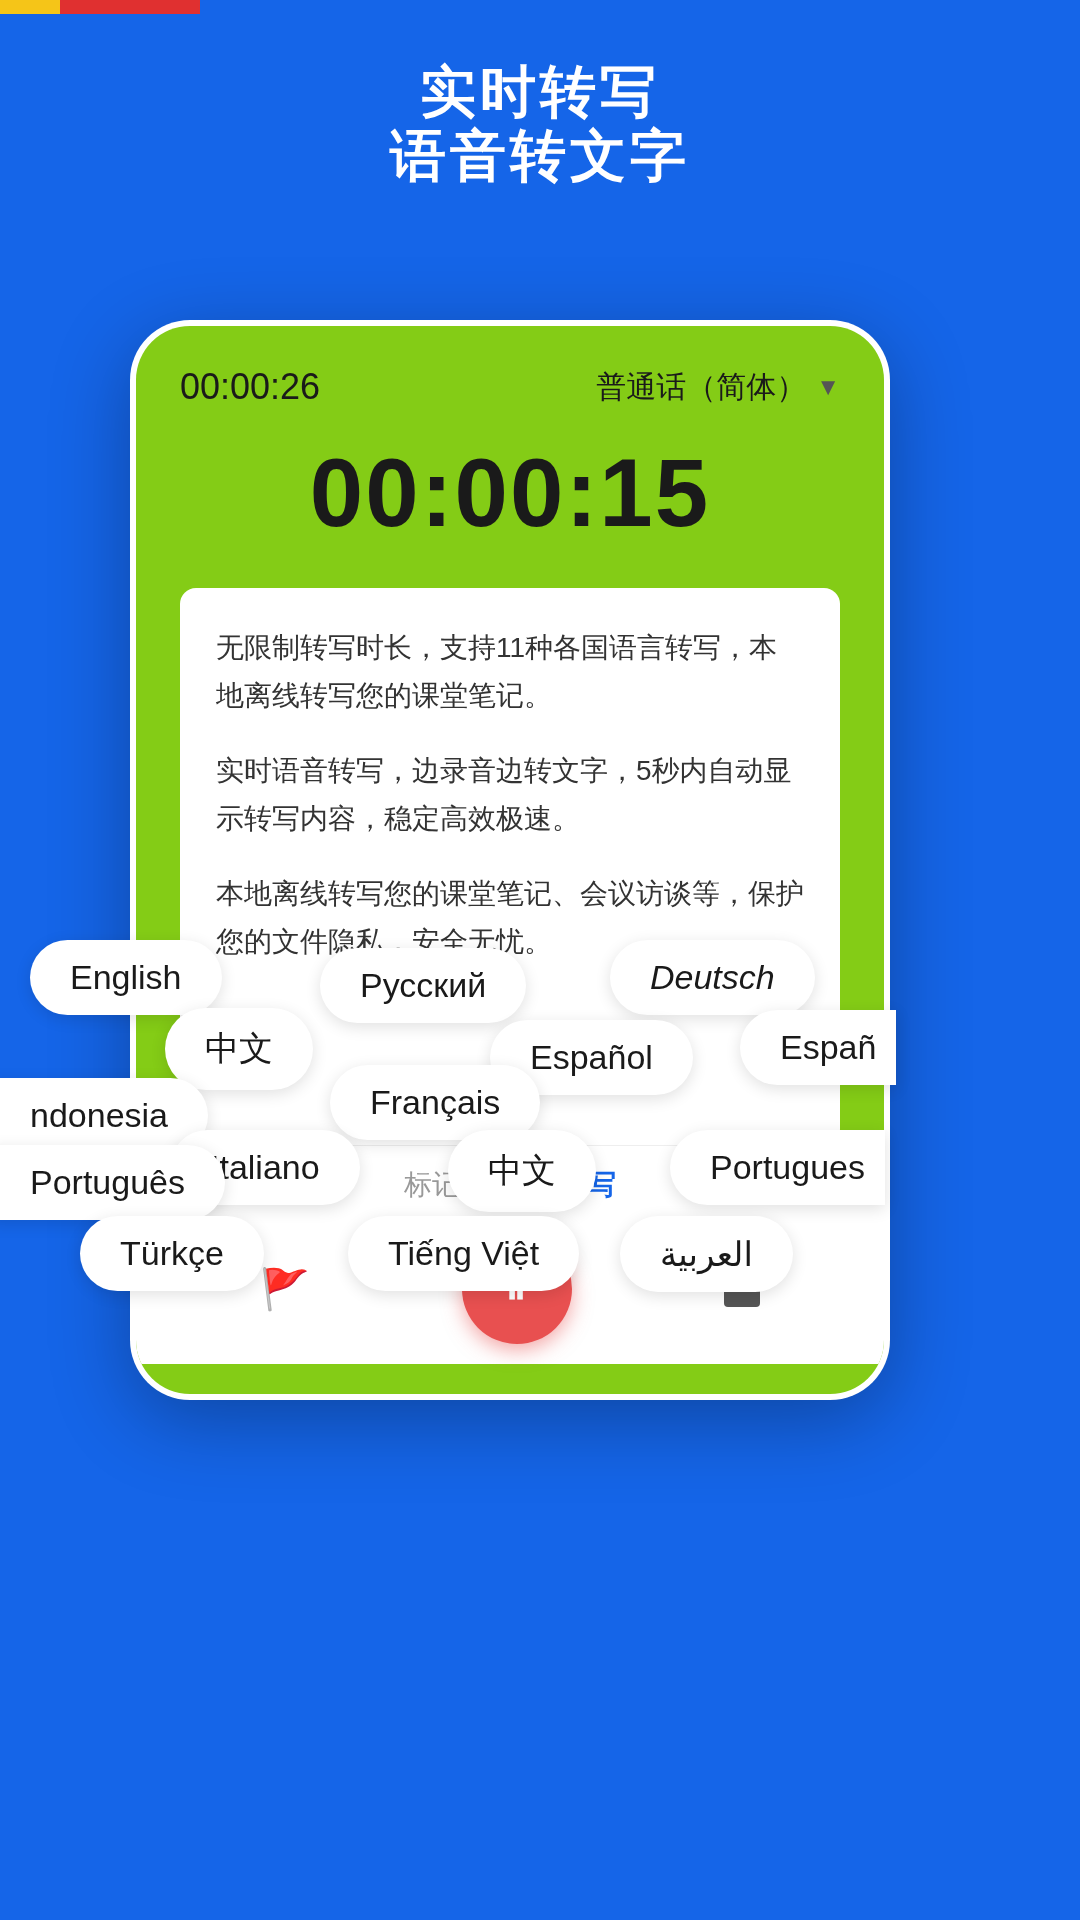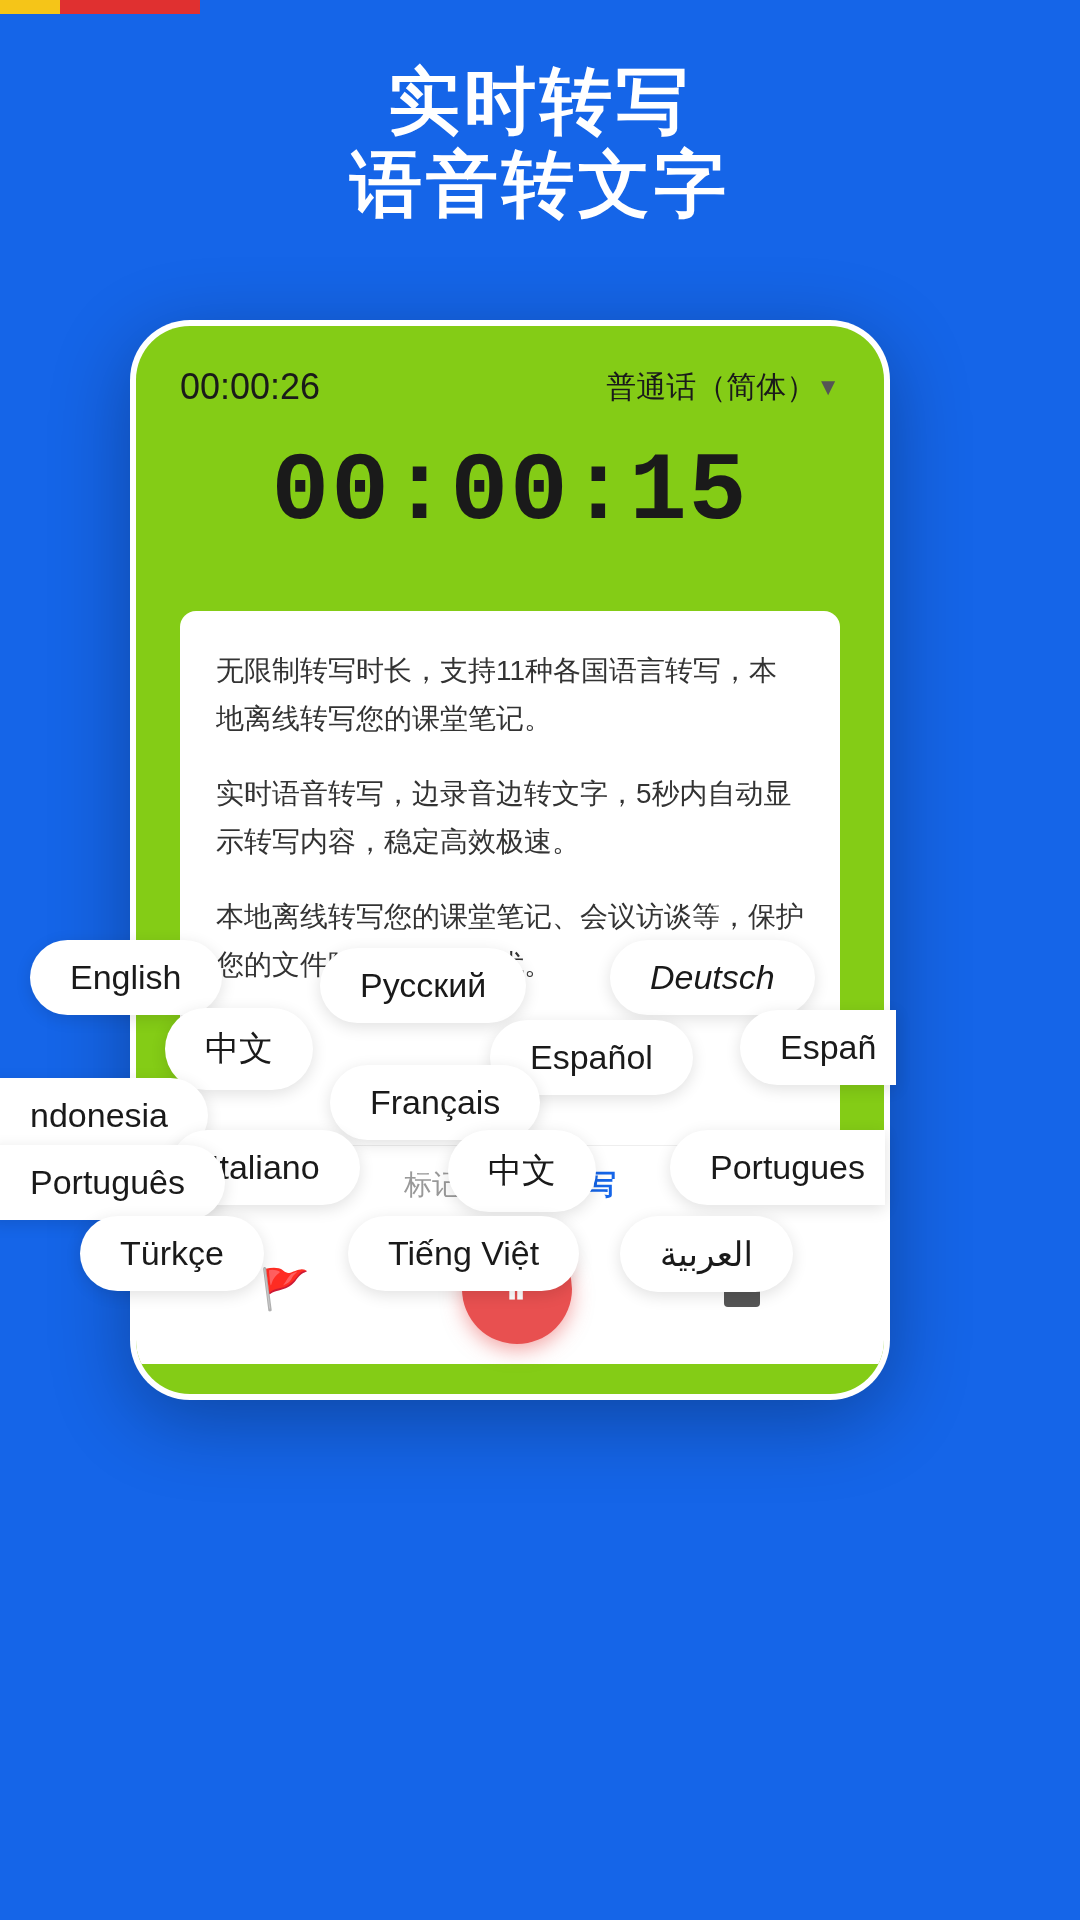--- a/index.html
+++ b/index.html
@@ -42,21 +42,21 @@
     
     .title-area {
       position: absolute;
       top: 60px;
       left: 0;
       right: 0;
       text-align: center;
     }
     .main-title {
       color: white;
-      font-size: 72px;
+      font-size: 56px;
       font-weight: 800;
       line-height: 1.15;
       letter-spacing: 4px;
     }
 
     
     .phone-mockup {
       position: absolute;
       top: 320px;
       left: 130px;
@@ -90,23 +90,22 @@
       font-weight: 500;
       color: #1a1a1a;
     }
 
     
     .big-timer {
       text-align: center;
       font-size: 96px;
       font-weight: 600;
       color: #1a1a1a;
-      margin-bottom: 64px;
+      margin-bottom: 40px;
       letter-spacing: 2px;
-      font-family: Liberation Mono, monospace;
     }
 
     
     .content-area {
       background: white;
       border-radius: 16px;
       padding: 36px;
       flex: 1;
       overflow: hidden;
     }
@@ -228,21 +227,21 @@
     <div>实时转写</div>
     <div>语音转文字</div>
   </div>
 </div>
 
 <div class="phone-mockup">
   <div class="phone-inner">
 
     <div class="phone-header">
       <span class="phone-time-small">00:00:26</span>
-      <div style="display:flex;align-items:center;">
+      <div style="display:flex;align-items:center;gap:10px">
         <span style="font-size:30px;color:#1a1a1a;">普通话（简体）</span>
         <span style="font-size:24px;color:#555;">▼</span>
       </div>
     </div>
 
     <div class="big-timer">00:00:15</div>
 
     <div class="content-area">
       <p class="content-paragraph">无限制转写时长，支持11种各国语言转写，本地离线转写您的课堂笔记。</p>
       <p class="content-paragraph">实时语音转写，边录音边转文字，5秒内自动显示转写内容，稳定高效极速。</p>

